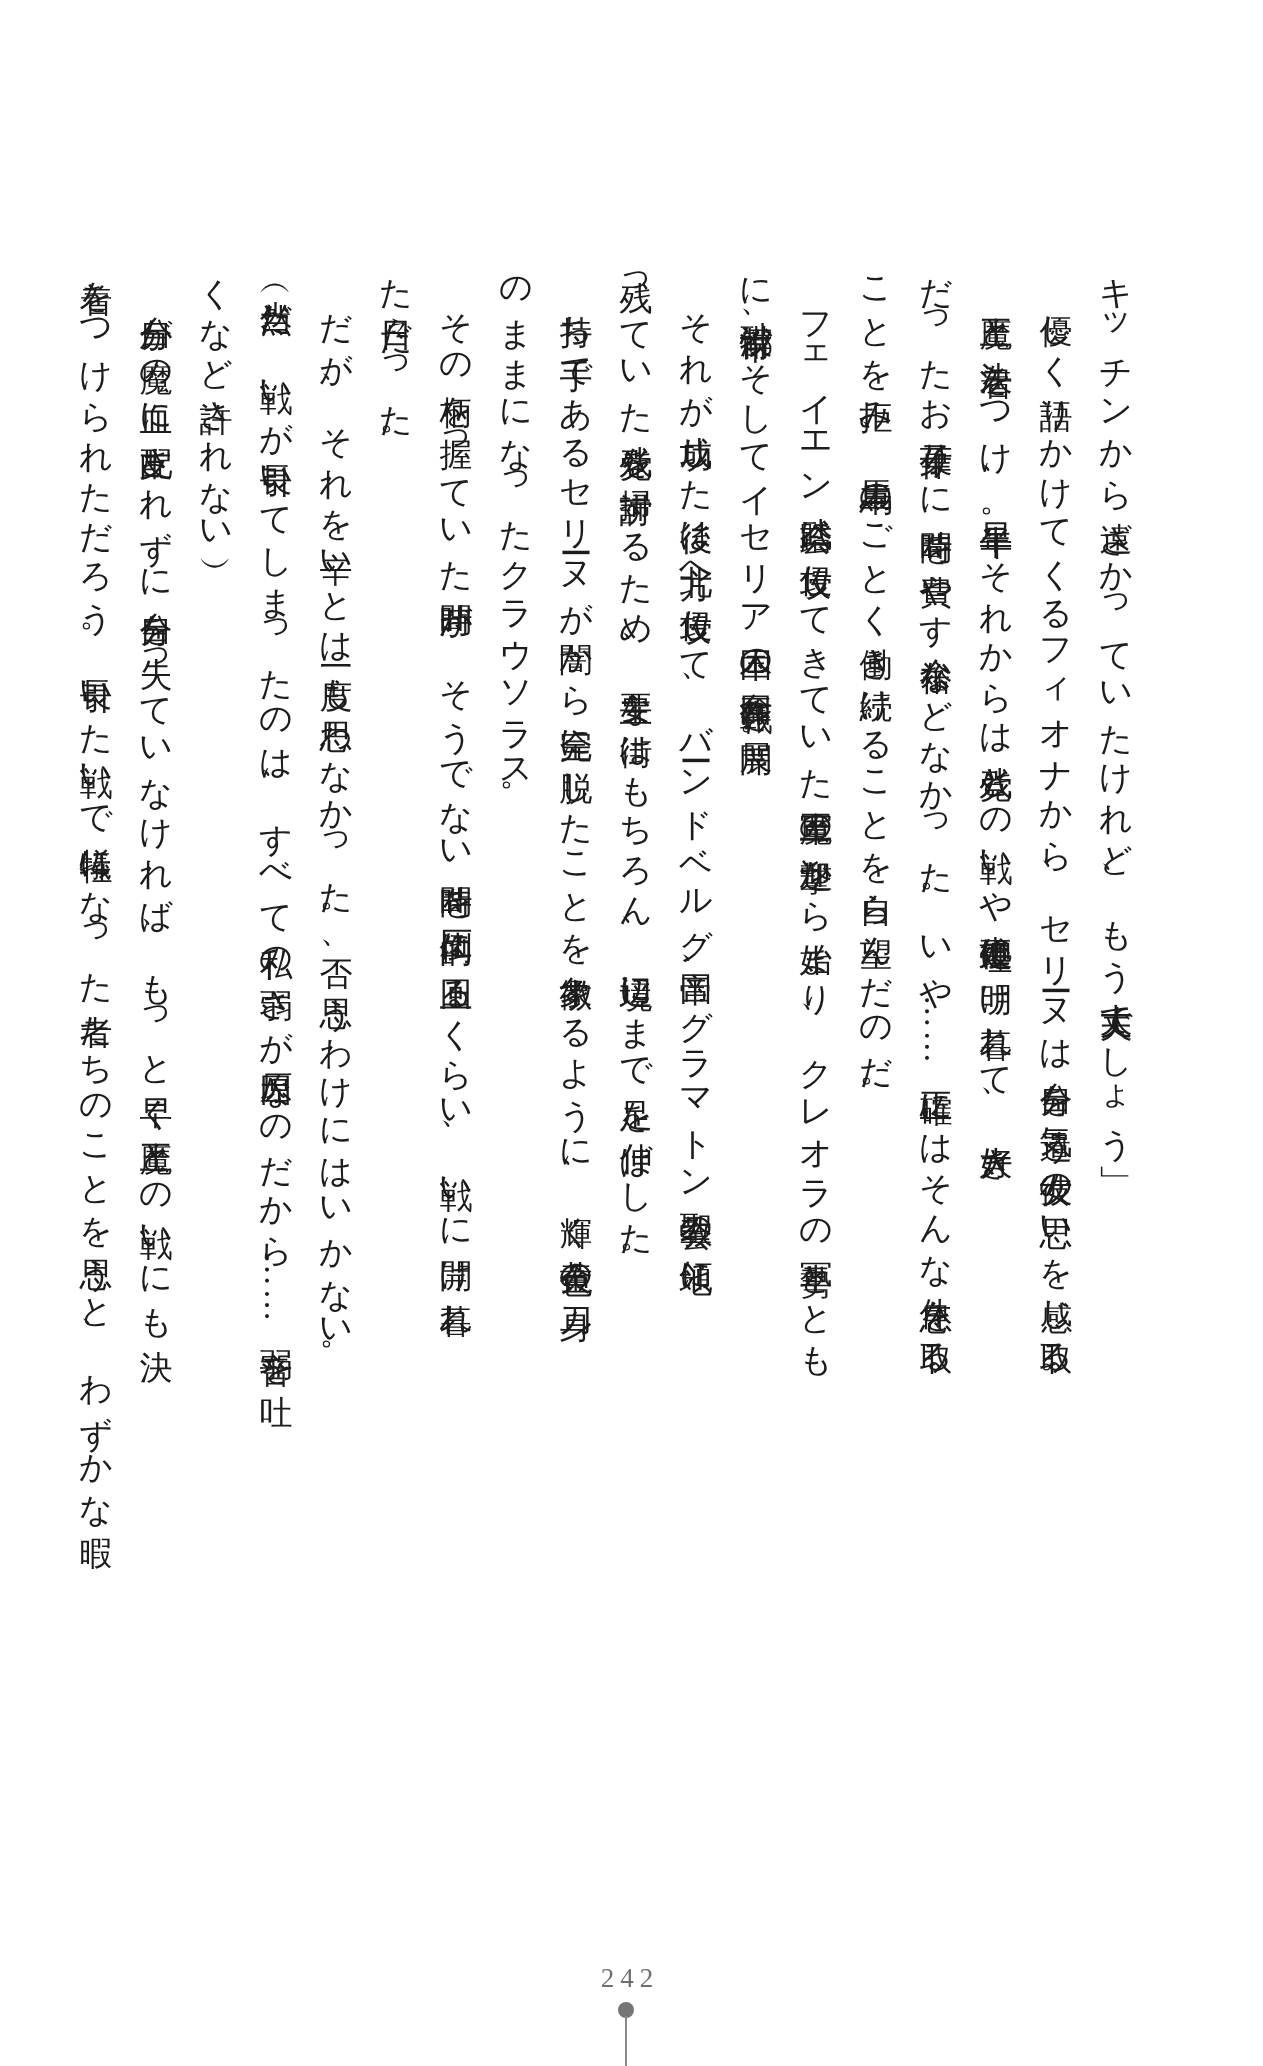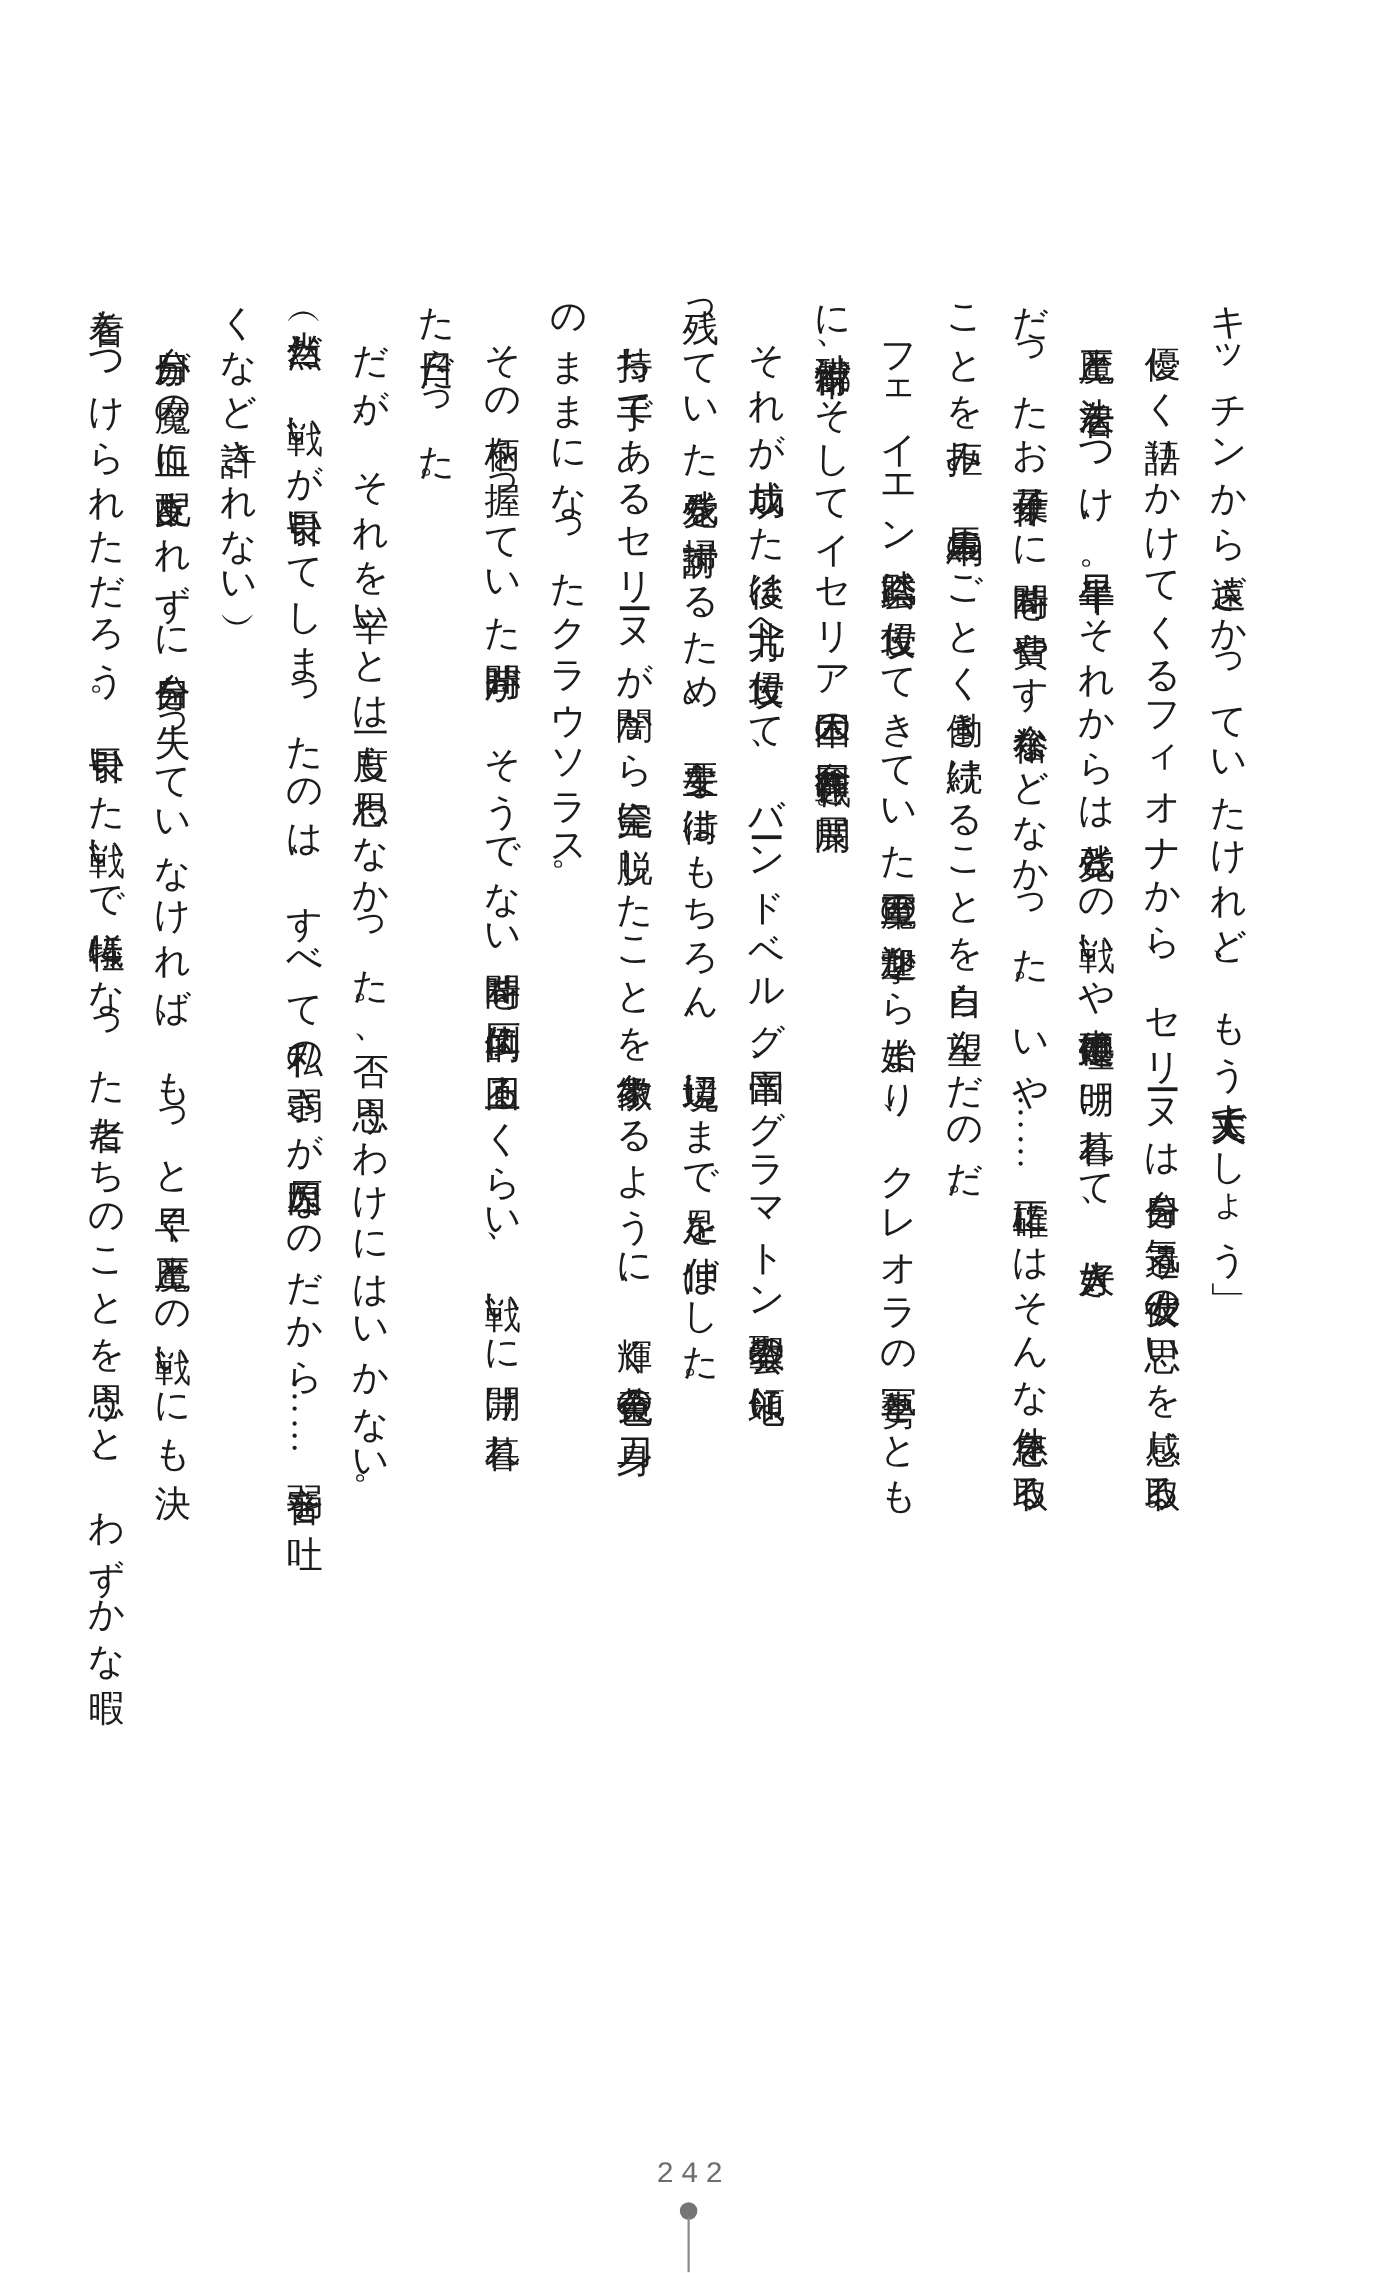--- a/index.html
+++ b/index.html
@@ -22,21 +22,21 @@
     color:#1c1c1c;
     white-space:nowrap;
   }
   .tcol.ind{top:290px;}
   .tcol.ind-half{top:273px;}
   .folio-num{
     position:absolute;
     left:577px;top:1963px;
     width:100px;
     text-align:center;
-    font-family:Liberation Mono, monospace;
+    font-family:Liberation Serif, serif;
     font-size:27px;
     font-weight:400;
     letter-spacing:6px;
     text-indent:6px;
     color:#6e6e6e;
   }
   .folio-dot{
     position:absolute;
     left:618px;top:2002px;
     width:16px;height:16px;

